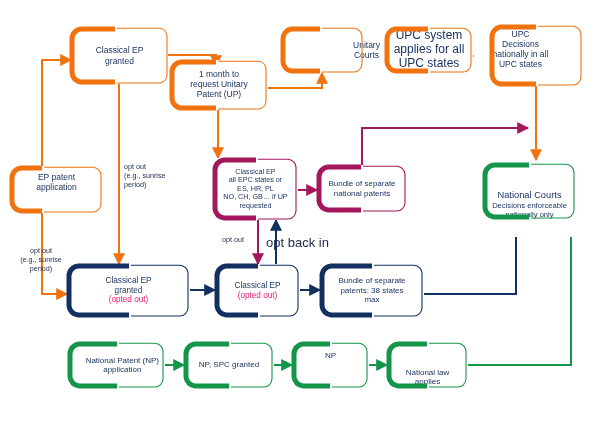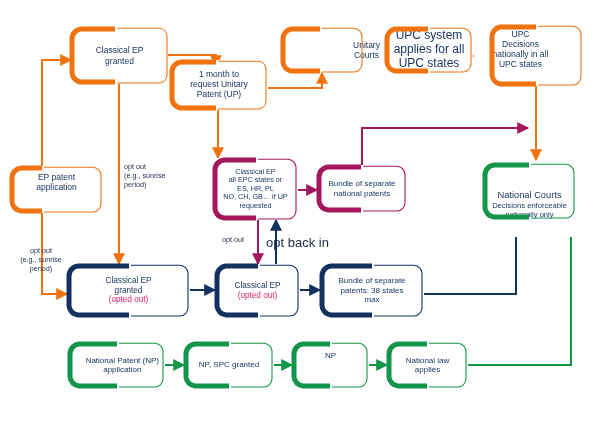--- a/index.html
+++ b/index.html
@@ -183,21 +183,21 @@
       <div>NP, SPC granted</div>
     </div>
   </div>
 
   <div class="node" style="left:292px;top:342px;width:77px;height:28px;font-size:8px;">
     <div class="txt t-navy">
       <div>NP</div>
     </div>
   </div>
 
-  <div class="node" style="left:387px;top:342px;width:81px;height:46px;font-size:8px;">
+  <div class="node" style="left:387px;top:354px;width:81px;height:46px;font-size:8px;">
     <div class="txt t-navy">
       <div>National law</div>
         <div>applies</div>
     </div>
   </div>
 
   <svg class="layer frames" viewBox="0 0 602 447">
     <g fill="none">
 
       <g>

